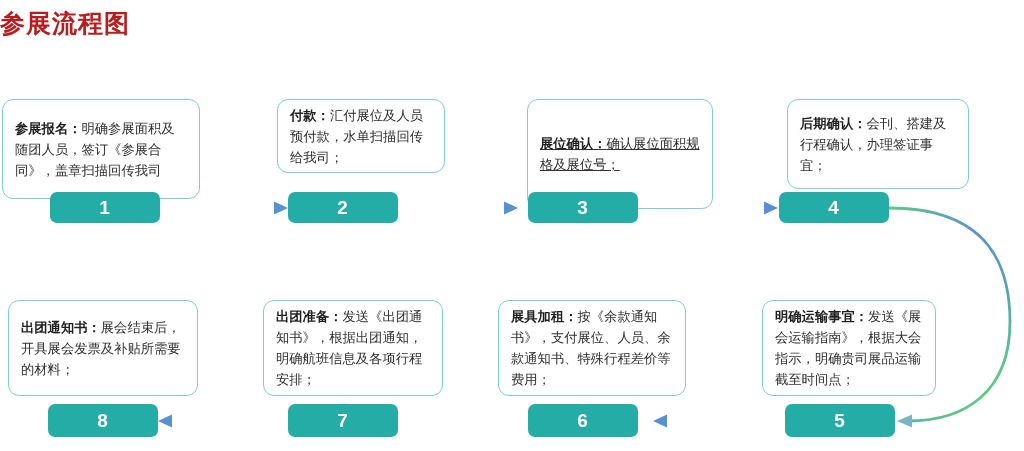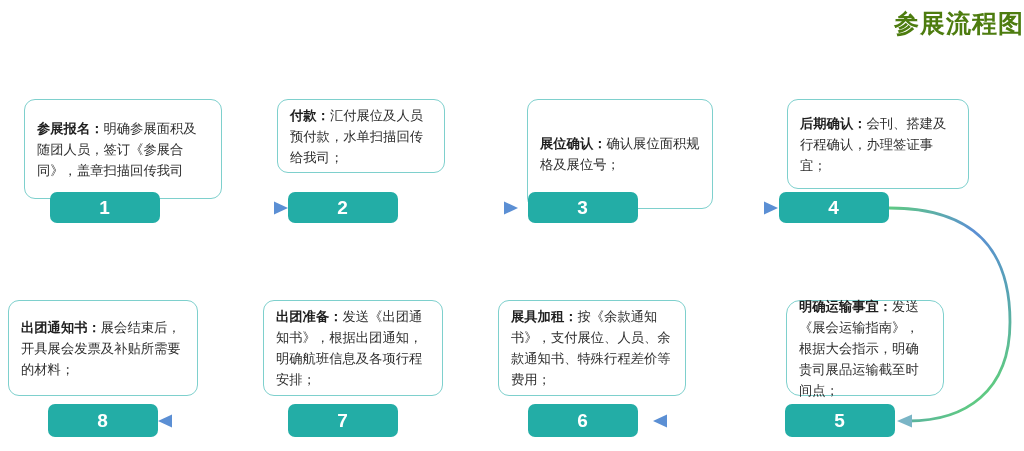--- a/index.html
+++ b/index.html
@@ -15,24 +15,24 @@
     font-family: "Liberation Sans", "DejaVu Sans", sans-serif;
     color: #333333;
   }
 
   
   #chart-title {
     position: absolute;
     top: 6px;
     left: 0;
     width: 1024px;
-    text-align: right;
+    text-align: left;
     font-size: 25px;
     font-weight: bold;
-    color: #4d7c0f;
+    color: #b91c1c;
     letter-spacing: 1px;
     line-height: 34px;
   }
 
   
   #connector-layer {
     position: absolute;
     left: 0;
     top: 0;
     width: 1024px;
@@ -135,49 +135,49 @@
     <line x1="528" y1="421" x2="393" y2="421" stroke="url(#gradLeft)" stroke-width="2.6"></line>
     <path d="M383 421 L397 414.5 L397 427.5 Z" fill="#5b8fd4"></path>
   </g>
 
   <g>
     <line x1="288" y1="421" x2="168" y2="421" stroke="url(#gradLeft)" stroke-width="2.6"></line>
     <path d="M158 421 L172 414.5 L172 427.5 Z" fill="#5b8fd4"></path>
   </g>
 </svg>
 
-<div class="step-card row-top-card" style="left:24px; width:198px; height:100px;">
+<div class="step-card row-top-card" style="left:2px; width:198px; height:100px;">
   <div class="step-text">
     <b>参展报名：</b><span>明确参展面积及随团人员，签订《参展合同》，盖章扫描回传我司</span>
   </div>
 </div>
 <div class="step-badge" style="left:50px; top:192px; width:110px; height:31px;">1</div>
 
 <div class="step-card row-top-card" style="left:277px; width:168px; height:74px;justify-content:flex-end;">
   <div class="step-text">
     <b>付款：</b><span>汇付展位及人员预付款，水单扫描回传给我司；</span>
   </div>
 </div>
 <div class="step-badge" style="left:288px; top:192px; width:110px; height:31px;">2</div>
 
-<div class="step-card row-top-card" style="left:527px; width:186px; height:110px;">
+<div class="step-card row-top-card" style="left:527px; width:186px; height:110px;text-decoration:underline;">
   <div class="step-text">
     <b>展位确认：</b><span>确认展位面积规格及展位号；</span>
   </div>
 </div>
 <div class="step-badge" style="left:528px; top:192px; width:110px; height:31px;">3</div>
 
 <div class="step-card row-top-card" style="left:787px; width:182px; height:90px;justify-content:flex-end;">
   <div class="step-text">
     <b>后期确认：</b><span>会刊、搭建及行程确认，办理签证事宜；</span>
   </div>
 </div>
 <div class="step-badge" style="left:779px; top:192px; width:110px; height:31px;">4</div>
 
-<div class="step-card" style="left:786px; top:300px; width:158px; height:96px;border-radius:14px;">
+<div class="step-card" style="left:762px; top:300px; width:174px; height:96px;">
   <div class="step-text">
     <b>明确运输事宜：</b><span>发送《展会运输指南》，根据大会指示，明确贵司展品运输截至时间点；</span>
   </div>
 </div>
 <div class="step-badge" style="left:785px; top:404px; width:110px; height:33px;">5</div>
 
 <div class="step-card" style="left:498px; top:300px; width:188px; height:96px;">
   <div class="step-text">
     <b>展具加租：</b><span>按《余款通知书》，支付展位、人员、余款通知书、特殊行程差价等费用；</span>
   </div>

